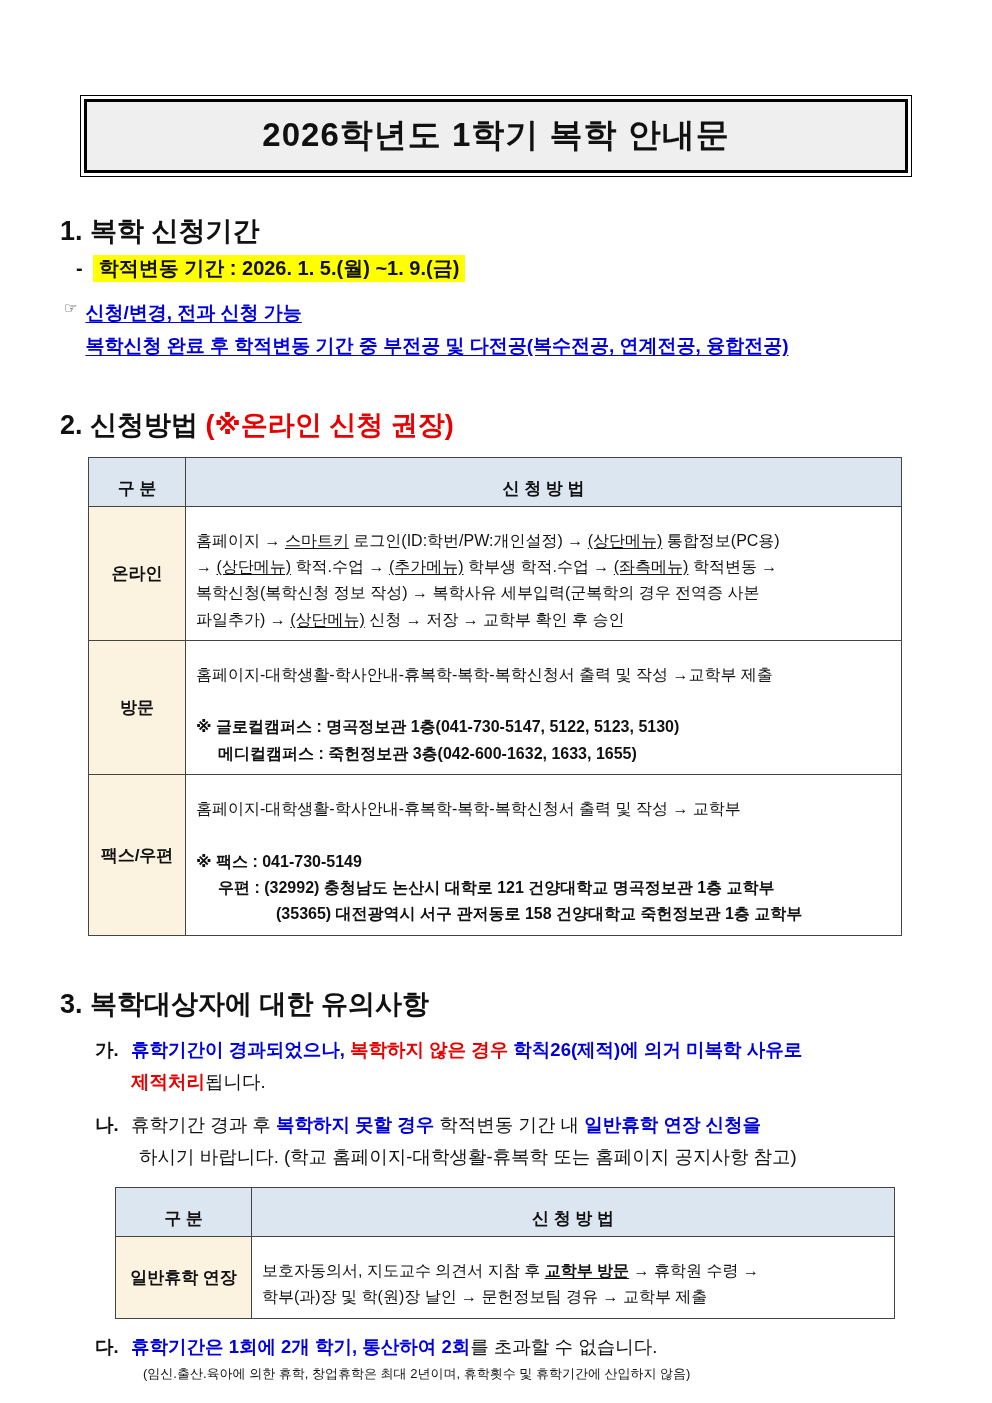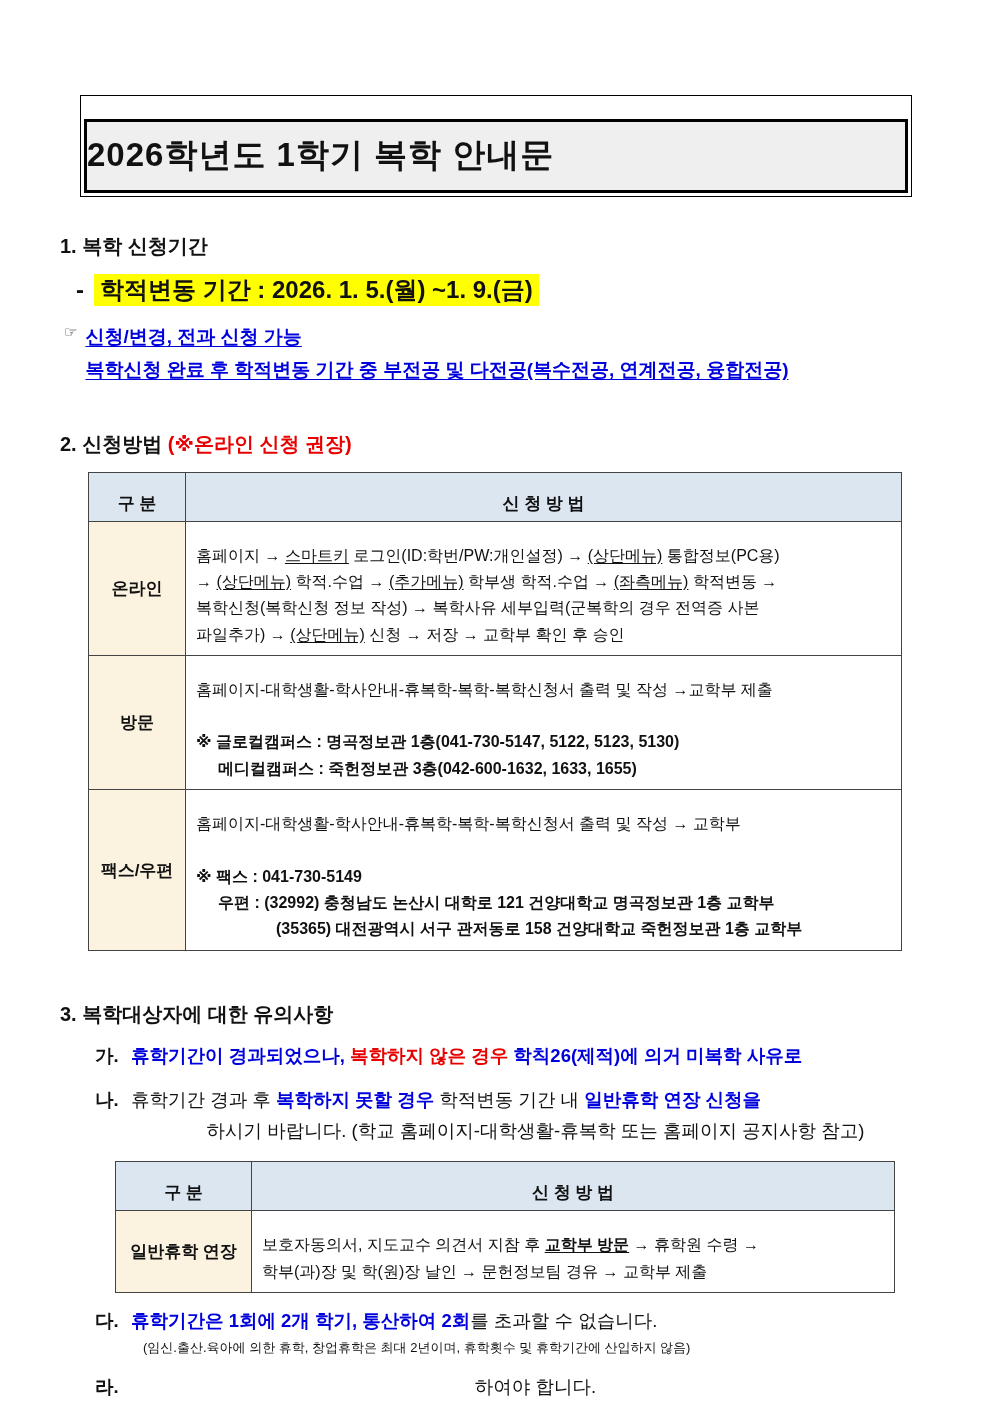--- a/index.html
+++ b/index.html
@@ -11,31 +11,31 @@
   html,body{margin:0;padding:0;}
   body{
     width:992px;min-height:1403px;background:#ffffff;color:#111;
     font-family:"Liberation Sans","DejaVu Sans",sans-serif;
   }
   .page{width:992px;min-height:1403px;padding:95px 60px 40px 60px;}
   
   .title-outer{margin:0 20px;border:1px solid #000;padding:3px;}
   .title-inner{
     border:3px solid #000;background:var(--title-bg);
-    font-size:33px;font-weight:700;
-    padding:11px 0 12px 0;letter-spacing:1px;margin-top:20px;
+    text-align:center;font-size:33px;font-weight:700;
+    padding:11px 0 12px 0;letter-spacing:1px;
   }
   
-  .h-sec{font-size:20px;font-weight:700;margin:0;}
+  .h-sec{font-size:27px;font-weight:700;margin:0;}
   .sec1 .h-sec{margin-top:36px;}
   .sec2 .h-sec{margin-top:44px;}
   .sec3 .h-sec{margin-top:50px;}
   .h-note{color:var(--red);font-weight:700;}
   
-  .hl-row{margin:14px 0 0 16px;font-size:24px;font-weight:700;}
+  .hl-row{margin:6px 0 0 16px;font-size:20px;font-weight:700;}
   .dash{margin-right:10px;}
   .hl{background:var(--highlight);padding:2px 6px 3px 6px;}
   .note{display:flex;margin:14px 0 0 4px;}
   .note-icon{font-size:15px;color:#222;margin:3px 8px 0 0;flex-shrink:0;}
   .note-text{
     color:var(--blue);font-weight:700;font-size:19px;line-height:1.75;
   }
   .note-text .nline{text-decoration:underline;text-underline-offset:3px;}
   
   table{border-collapse:collapse;font-size:16px;}
@@ -50,21 +50,21 @@
   .t1 .c1{width:97px;}
   .t2{margin:14px 0 4px 55px;width:780px;}
   .t2 .c1{width:136px;}
   .gap-above{margin-top:26px;}
   .ind1b{padding-left:22px;}
   .ind2{padding-left:80px;}
   
   .item{display:flex;margin:12px 0 0 35px;font-size:18.5px;line-height:1.72;}
   .item .lbl{width:36px;font-weight:700;flex-shrink:0;}
   .item .ibody{flex:1;}
-  .ind-sm{padding-left:8px;text-align:center;}
+  .ind-sm{padding-left:8px;}
   .small{font-size:13px;padding-left:12px;}
   
   .b{font-weight:700;}
   .u{text-decoration:underline;text-underline-offset:2px;}
   .blue{color:var(--blue);}
   .red{color:var(--red);}
 </style>
 </head>
 <body>
 
@@ -129,20 +129,21 @@
       </table>
   </div>
 
   <div class="sec3">
     <h2 class="h-sec">3. 복학대상자에 대한 유의사항</h2>
 
     <div class="item">
       <span class="lbl">가.</span>
       <div class="ibody">
         <div><span class="b blue">휴학기간이 경과되었으나,</span><span> </span><span class="b red">복학하지 않은 경우</span><span> </span><span class="b blue">학칙26(제적)에 의거 미복학 사유로</span></div>
+        <div><span class="b red">제적처리</span><span>됩니다.</span></div>
       </div>
     </div>
 
     <div class="item">
       <span class="lbl">나.</span>
       <div class="ibody">
         <div><span>휴학기간 경과 후 </span><span class="b blue">복학하지 못할 경우</span><span> 학적변동 기간 내 </span><span class="b blue">일반휴학 연장 신청을</span></div>
         <div class="ind-sm"><span>하시기 바랍니다. (학교 홈페이지-대학생활-휴복학 또는 홈페이지 공지사항 참고)</span></div>
       </div>
     </div>

